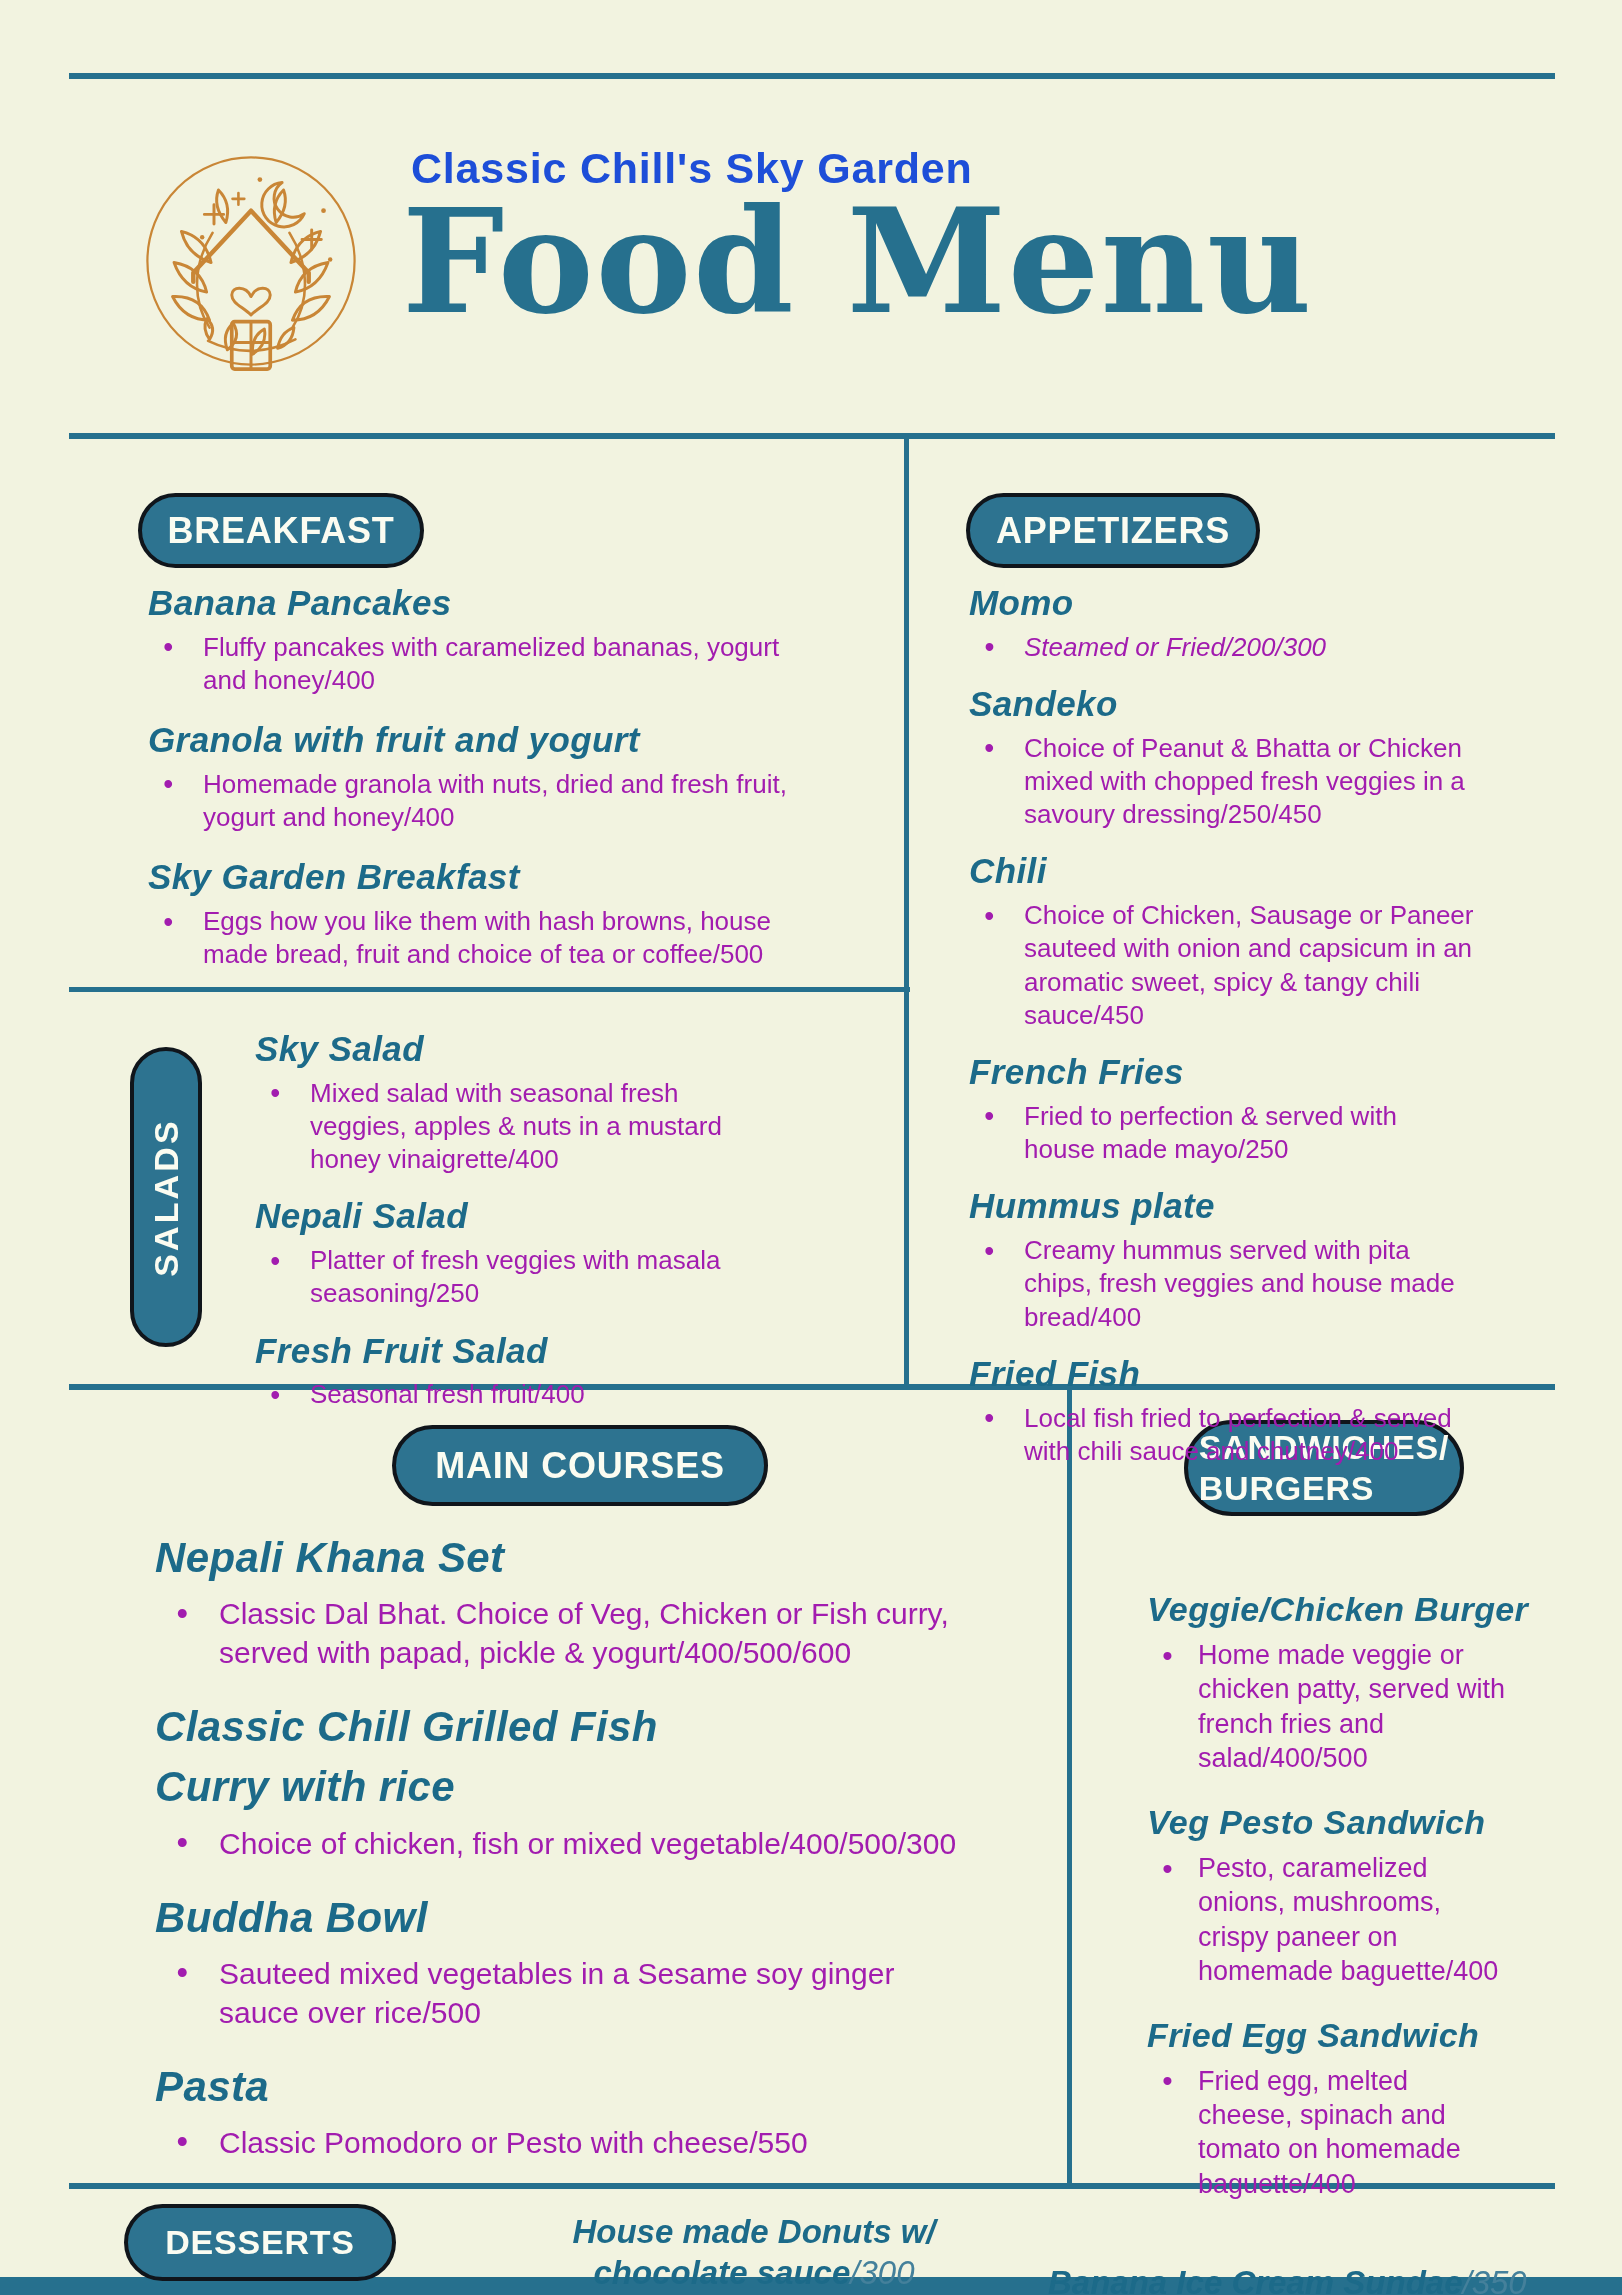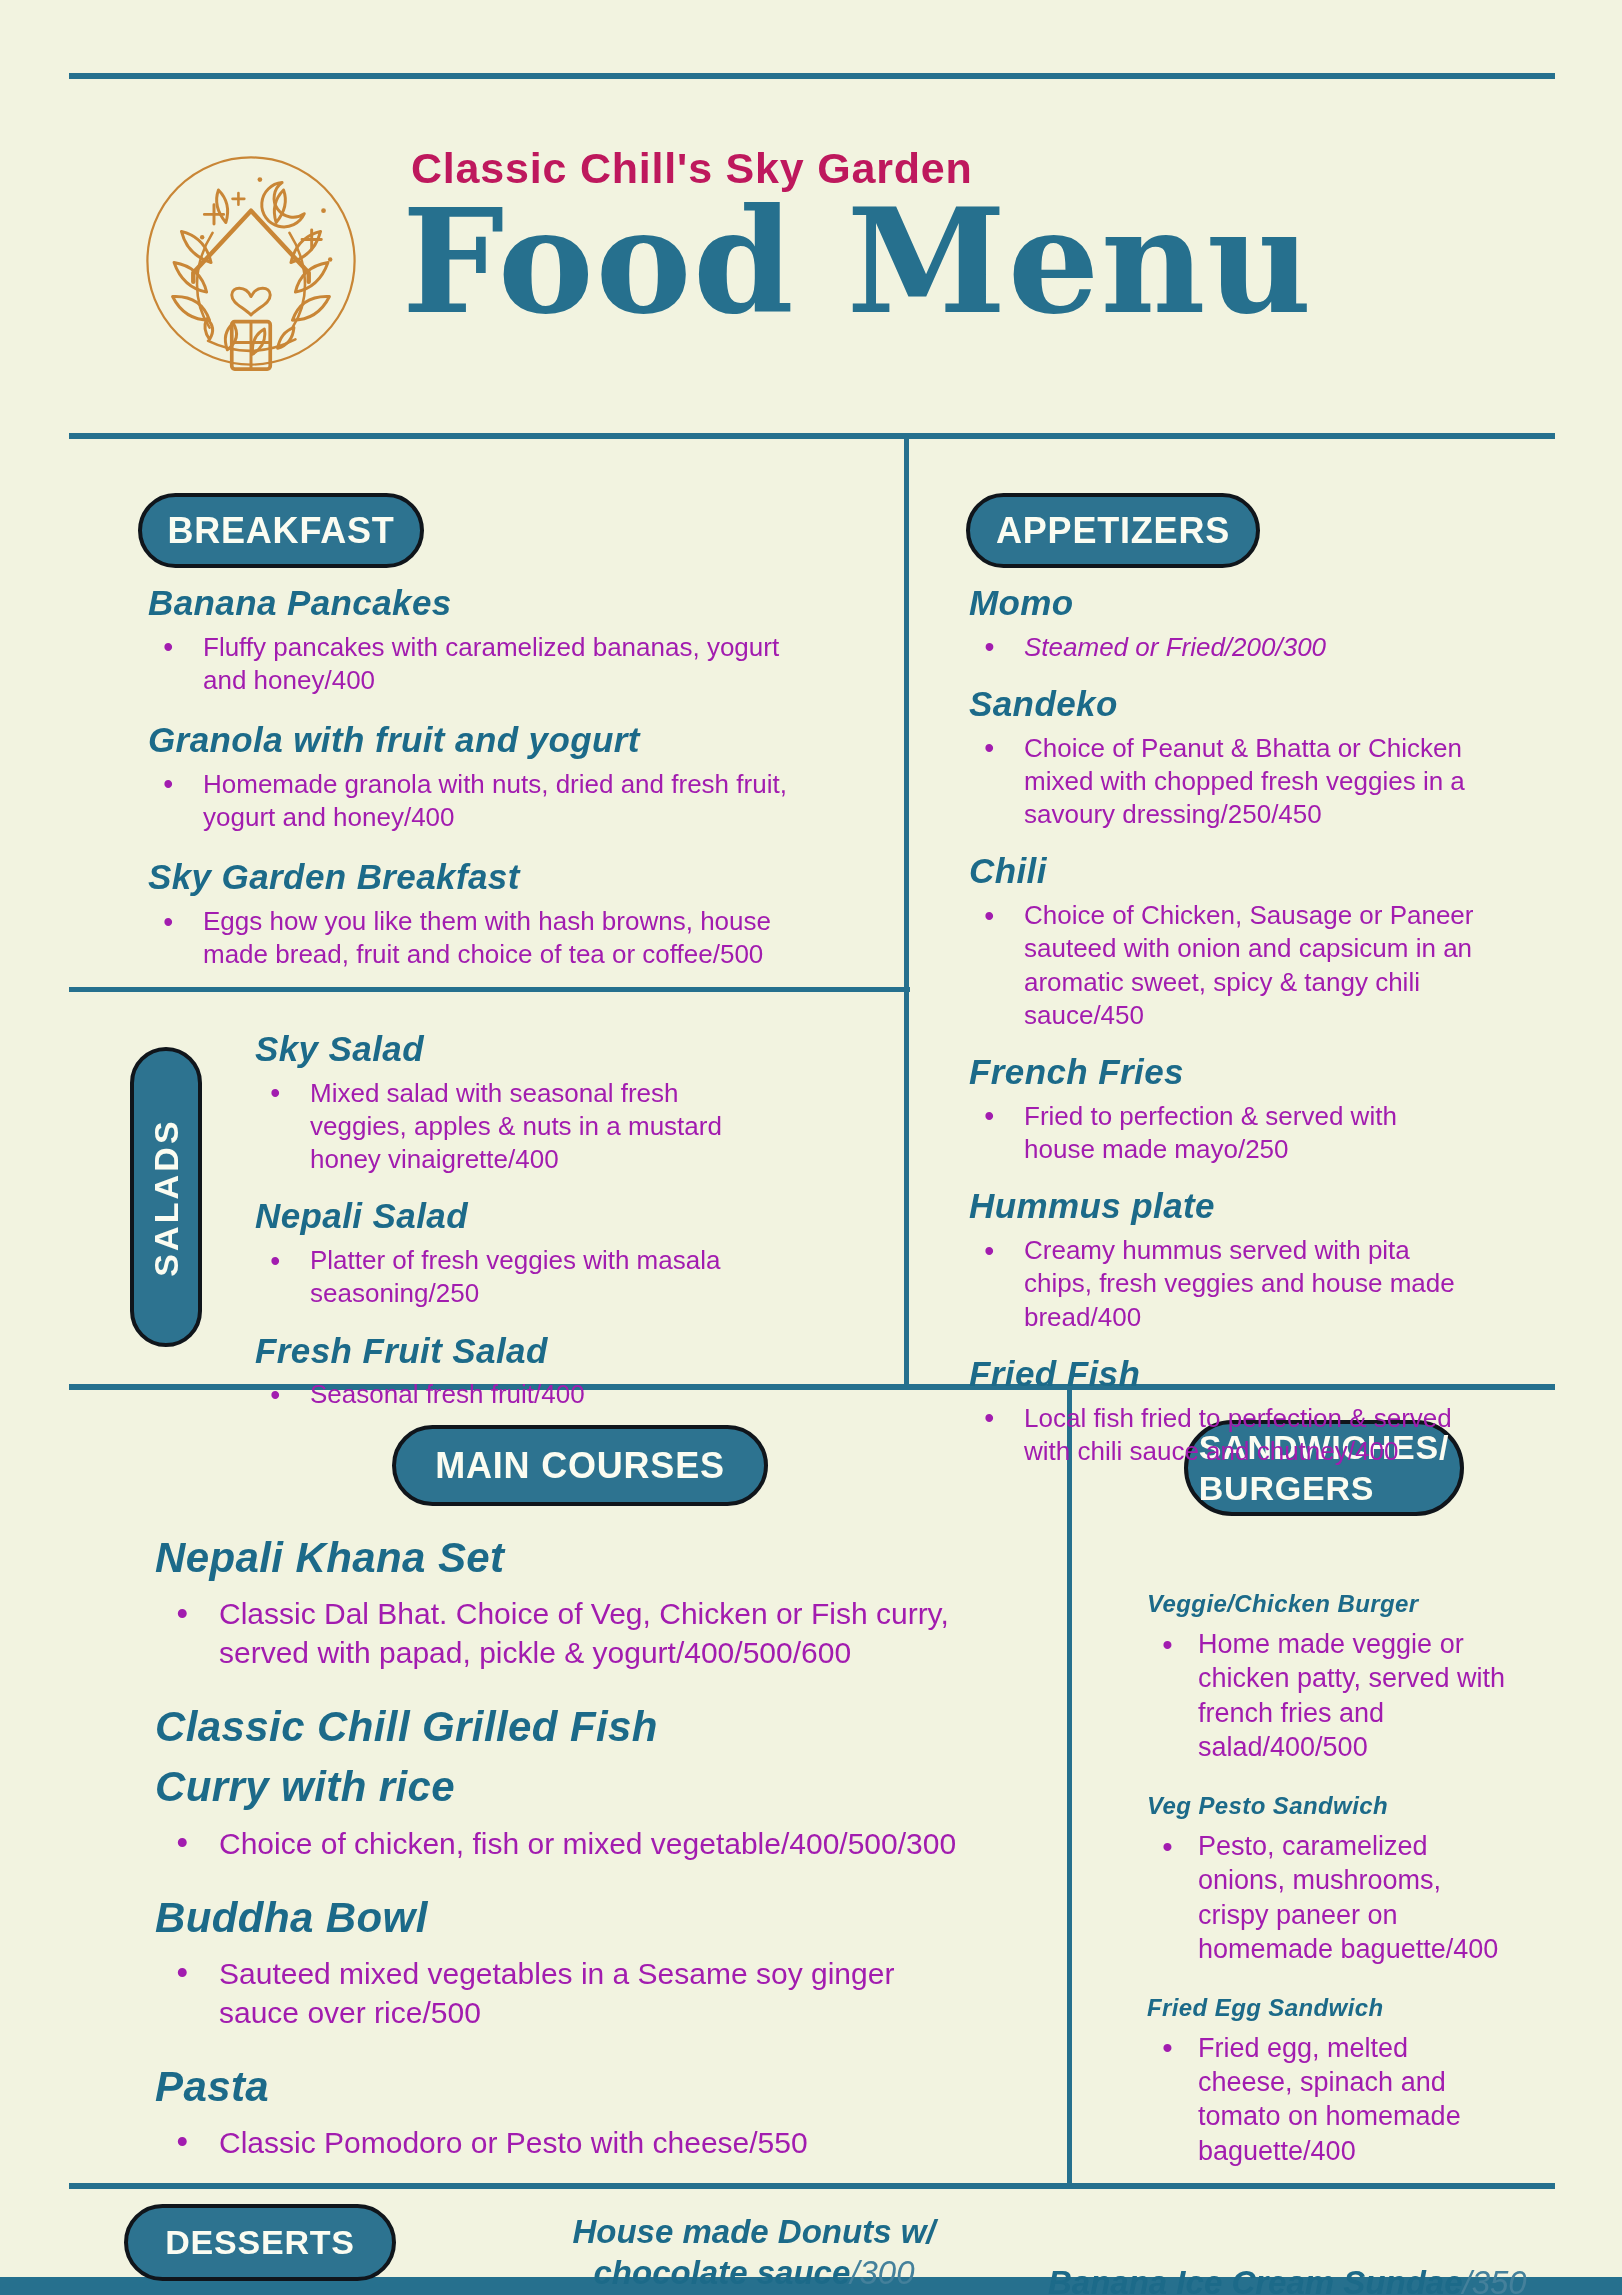--- a/index.html
+++ b/index.html
@@ -6,21 +6,21 @@
   .page {
     position:relative; width:1622px; height:2295px;
     background:#f2f3e0; overflow:hidden;
     font-family:"Liberation Sans", sans-serif;
   }
   .rule { position:absolute; background:#26708e; }
 
   
   .brand {
     position:absolute; left:411px; top:144px;
-    font-size:43px; font-weight:bold; color:#be185d; letter-spacing:0.8px;
+    font-size:43px; font-weight:bold; color:#1d4ed8; letter-spacing:0.8px;
   }
   .big-title {
     position:absolute; left:402px; top:190px;
     font-family:"DejaVu Serif","Liberation Serif",serif;
     font-size:144px; font-weight:bold; color:#26708e; line-height:1;
     letter-spacing:1.5px;
   }
   .logo { position:absolute; left:140px; top:150px; width:222px; height:222px; }
 
   
@@ -42,21 +42,21 @@
     content:"\2022"; position:absolute; left:15.3px; top:-1.5px; font-size:1.1em;
   }
 
   .sec-std .item-title { font-size:35px; margin:0 0 7.7px 0; }
   .sec-std .item-desc  { font-size:26px; line-height:1.28; padding-left:55px; margin:0 0 23px 0; }
 
   .sec-main .item-title { font-size:42px; margin:0 0 12.2px 0; }
   .sec-main .item-desc  { font-size:30px; line-height:1.3; padding-left:64px; margin:0 0 31px 0; }
   .sec-main .item-desc::before { left:21.4px; }
 
-  .sec-sand .item-title { font-size:24px; margin:0 0 9.2px 0; white-space:nowrap; }
+  .sec-sand .item-title { font-size:34px; margin:0 0 9.2px 0; white-space:nowrap; }
   .sec-sand .item-desc  { font-size:27px; line-height:1.27; padding-left:51px; margin:0 0 27.5px 0; }
 
   
   .dessert-item { position:absolute; font-style:italic; color:#1c6a89; font-size:33px; font-weight:bold; }
   .dessert-item .price { font-weight:normal; color:#44809b; }
   .bottom-bar { position:absolute; left:0; top:2277px; width:1622px; height:18.4px; background:#26708e; }
 </style>
 </head>
 <body>
 

